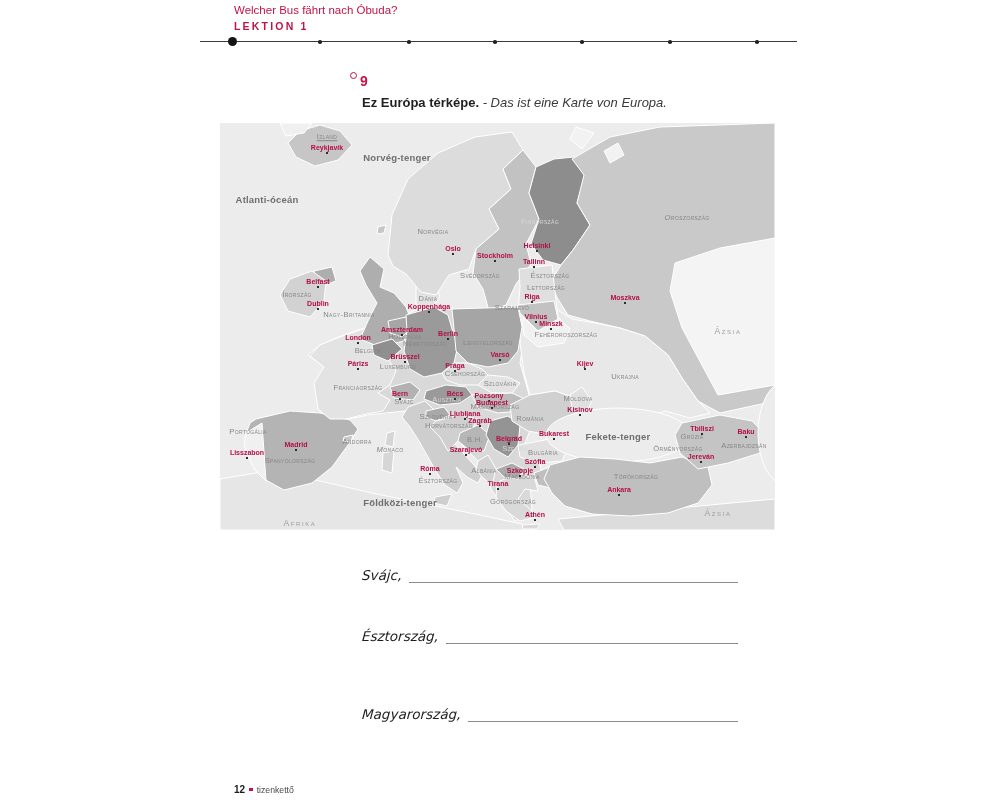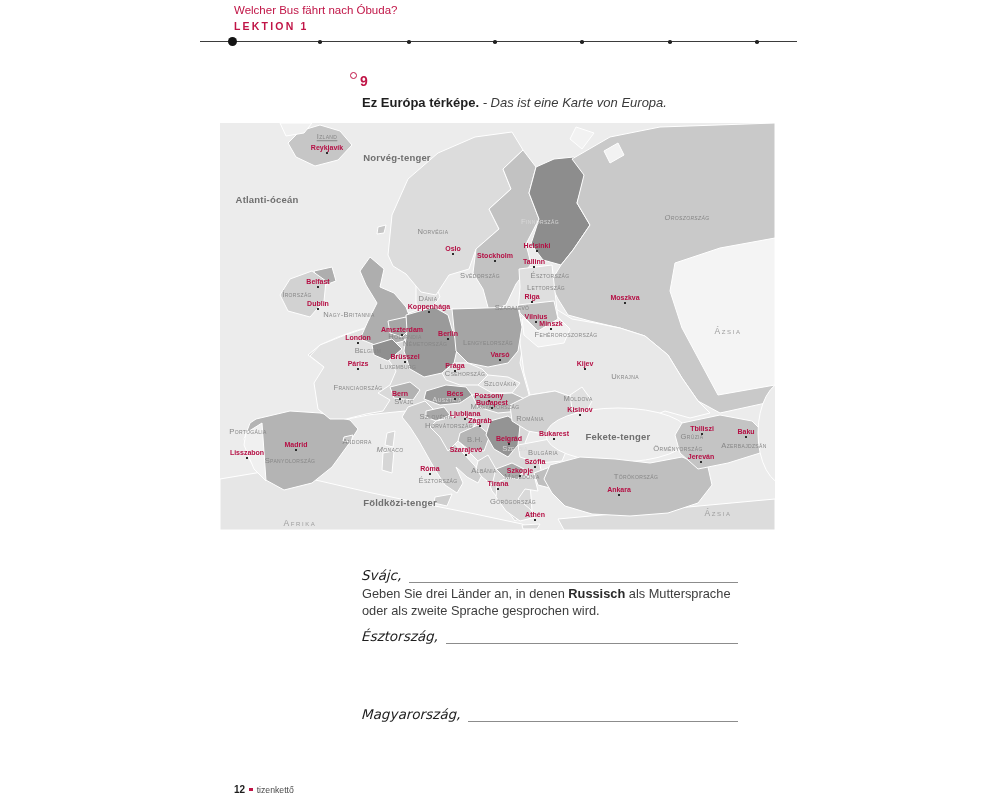--- a/index.html
+++ b/index.html
@@ -249,21 +249,20 @@
         <div class="lbl city" style="left: 481px; top: 333px;">Jereván</div>
         <div class="cdot" style="left: 481px; top: 339px;"></div>
       </div>
   </div>
 
   <div class="ar" style="top:563px;">
       <span class="hand">Svájc,</span>
       <div class="blank"></div>
     </div>
 
-  <div class="qb" style="top:586px;"><span>Geben Sie drei Länder an, in denen </span><b>Russisch</b><span> als Muttersprache oder als zweite Sprache gesprochen wird.</span></div>
   <div class="ar" style="top:624px;">
       <span class="hand">Észtország,</span>
       <div class="blank"></div>
     </div>
 
   <div class="ar" style="top:702px;">
       <span class="hand">Magyarország,</span>
       <div class="blank"></div>
     </div>
 

